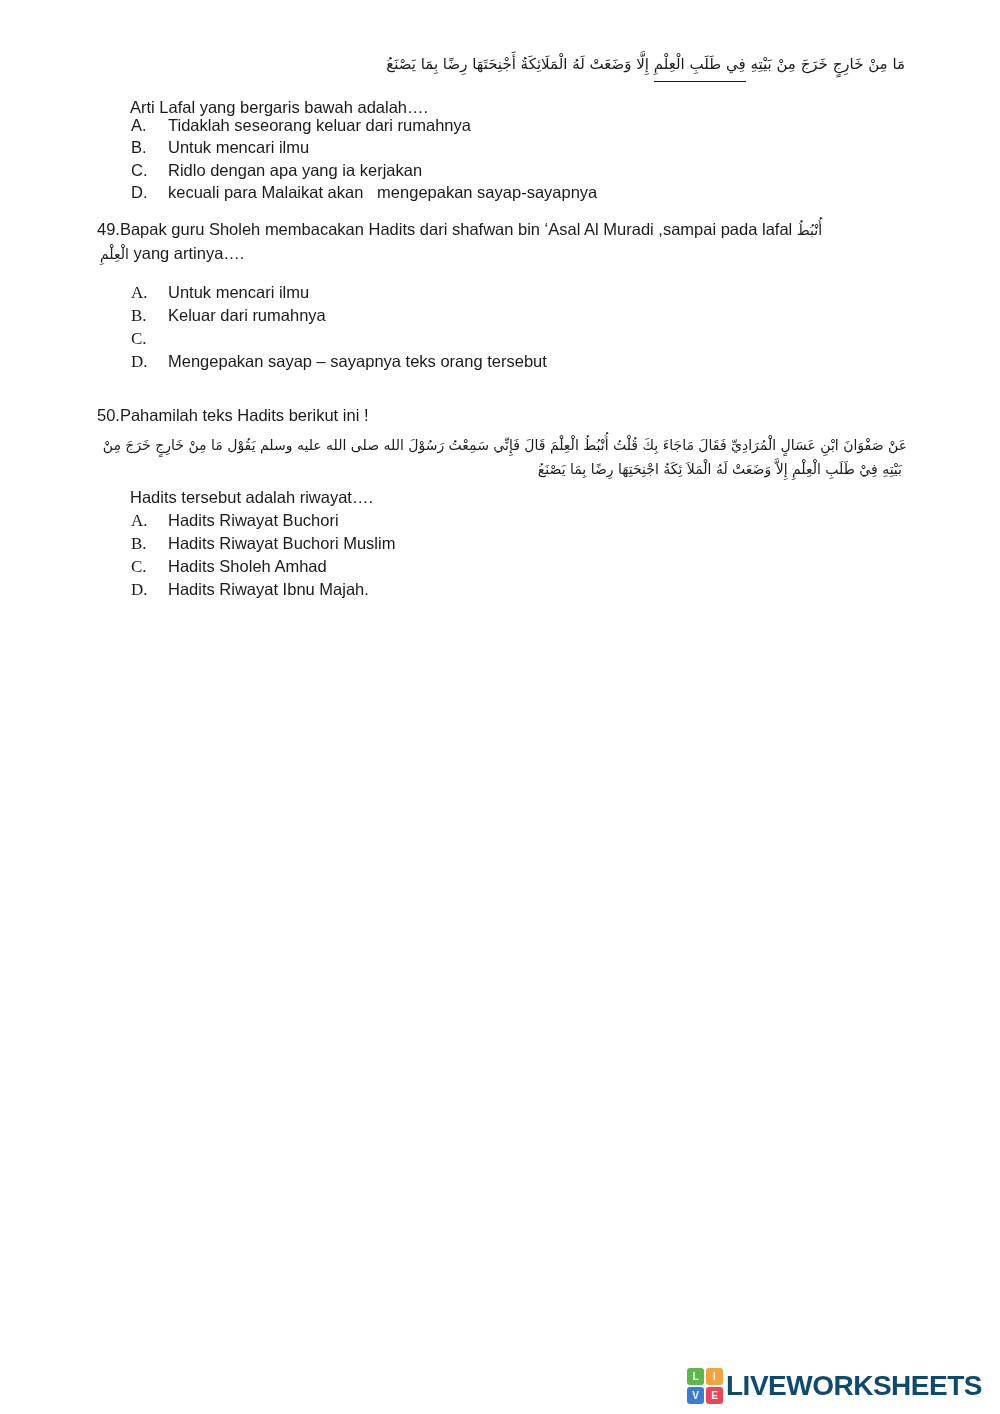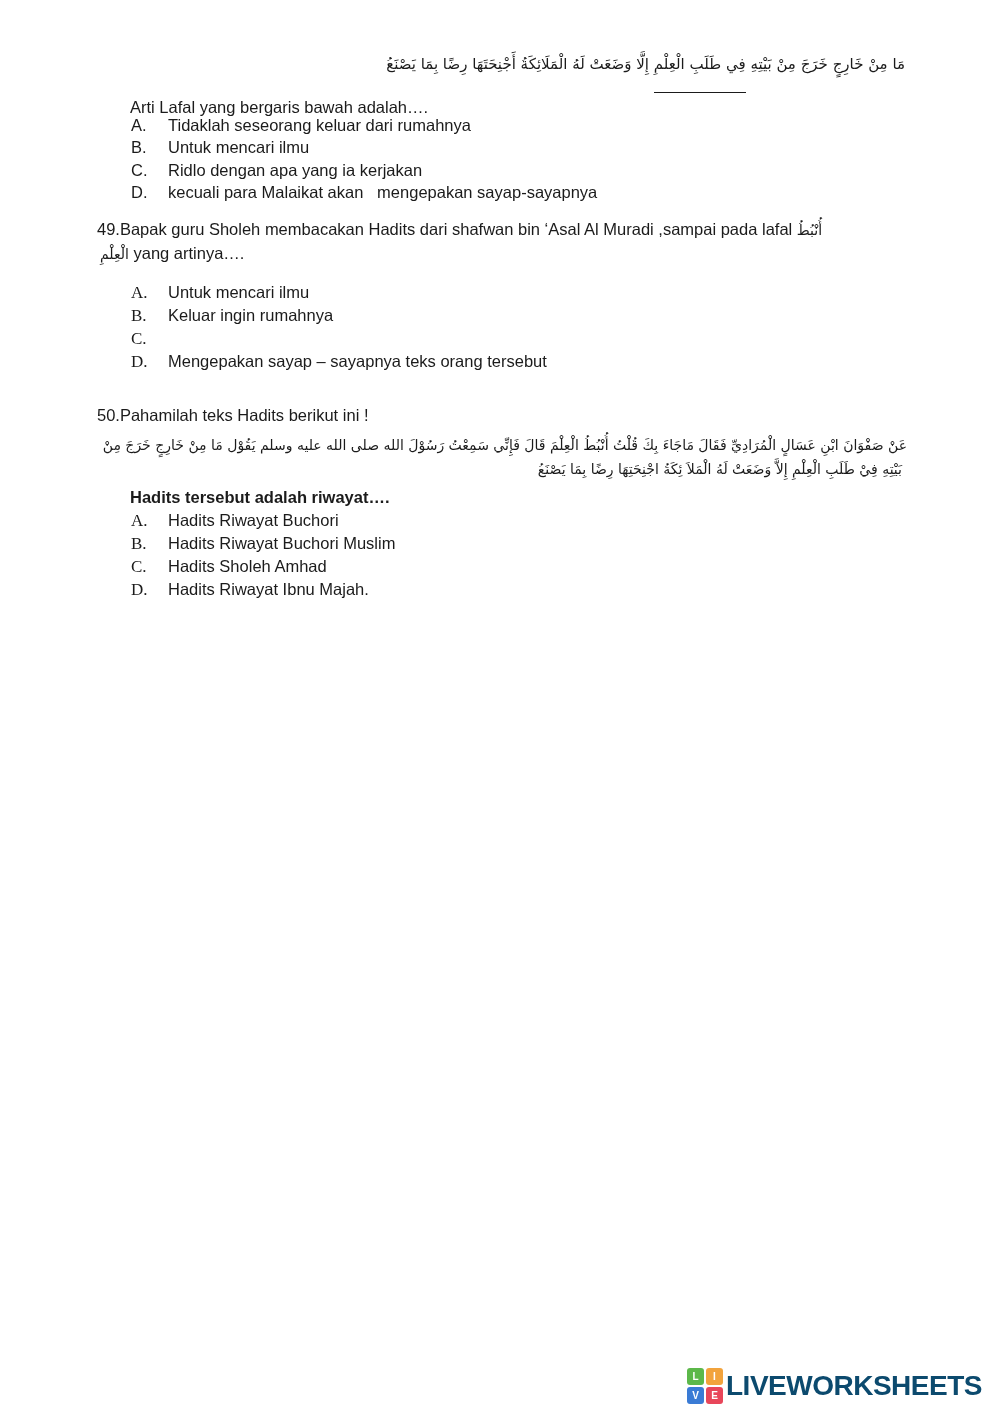--- a/index.html
+++ b/index.html
@@ -7,41 +7,41 @@
     width: 1000px; height: 1414px; position: relative; overflow: hidden;
     font-family: "Liberation Sans", sans-serif; color: #1b1b1b;
   }
   .abs { position: absolute; }
   .ar {
     font-family: "DejaVu Sans", sans-serif;
     direction: rtl; unicode-bidi: embed;
     white-space: nowrap;
   }
   .ar-48 { top: 52px; right: 95px; font-size: 15px; line-height: 1.7; }
-  .ar-48 .ul { border-bottom: 1px solid #1b1b1b; padding-bottom: 19px; }
+  .ar-48 .ul { border-bottom: 1px solid #1b1b1b; padding-bottom: 8px; }
   .prompt { font-size: 16.5px; }
   .prompt-48 { left: 130px; top: 98px; }
   .opts { display: flex; flex-direction: column; }
   .opt-row { display: flex; align-items: baseline; }
   .opts-48 { left: 131px; top: 114px; }
   .opts-48 .opt-row { line-height: 22.4px; }
   .opts-49 { left: 131px; top: 281px; }
   .opts-49 .opt-row, .opts-50 .opt-row { line-height: 23.1px; }
   .opts-50 { left: 131px; top: 509px; }
   .opt-letter { display: inline-block; width: 37px; flex: 0 0 37px; font-size: 16.5px; }
   .serif-letter .opt-letter { font-family: "Liberation Serif", serif; font-size: 17px; }
   .opt-text { font-size: 16.5px; white-space: pre; }
   .q-para { font-size: 16.5px; }
   .q49-line1 { left: 97px; top: 220px; width: 860px; white-space: nowrap; }
   .q49-line2 { left: 100px; top: 244px; }
   .inline-ar { font-family: "DejaVu Sans", sans-serif; direction: rtl; unicode-bidi: embed; font-size: 14px; margin-top: 44px; }
   .q50-heading { left: 97px; top: 406px; font-size: 16.5px; }
   .ar-50-1 { top: 434px; right: 93px; font-size: 14px; line-height: 1.7; }
   .ar-50-2 { top: 458px; right: 98px; font-size: 14px; line-height: 1.7; }
-  .prompt-50 { left: 130px; top: 488px; font-weight: bold; }
+  .prompt-50 { left: 130px; top: 488px; }
   .footer-logo {
     left: 687px; top: 1368px; display: flex; align-items: center; gap: 3px;
     cursor: pointer;
   }
   .logo-grid {
     display: grid; grid-template-columns: 17px 17px; grid-template-rows: 17px 17px;
     gap: 2px;
   }
   .logo-tile {
     border-radius: 3px; color: #ffffff; font-weight: bold; font-size: 10px;
@@ -91,21 +91,21 @@
   <span>yang artinya….</span>
 </div>
 
 <div class="abs opts opts-49 serif-letter">
   <div class="opt-row">
     <span class="opt-letter">A.</span>
     <span class="opt-text">Untuk mencari ilmu</span>
   </div>
   <div class="opt-row">
     <span class="opt-letter">B.</span>
-    <span class="opt-text">Keluar ingin rumahnya</span>
+    <span class="opt-text">Keluar dari rumahnya</span>
   </div>
   <div class="opt-row">
     <span class="opt-letter">C.</span>
   </div>
   <div class="opt-row">
     <span class="opt-letter">D.</span>
     <span class="opt-text">Mengepakan sayap – sayapnya teks orang tersebut</span>
   </div>
 </div>
 

